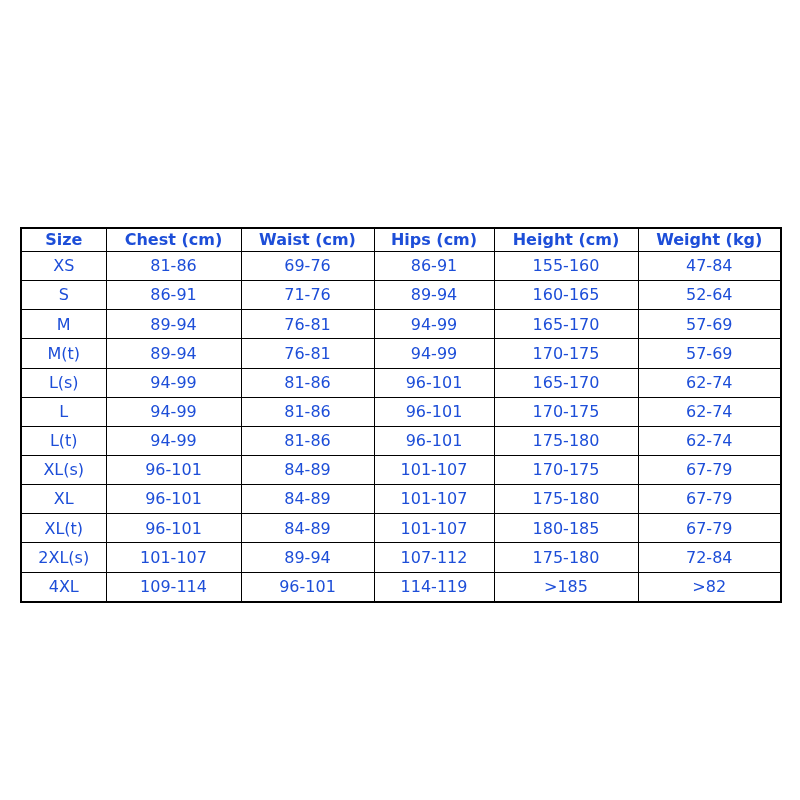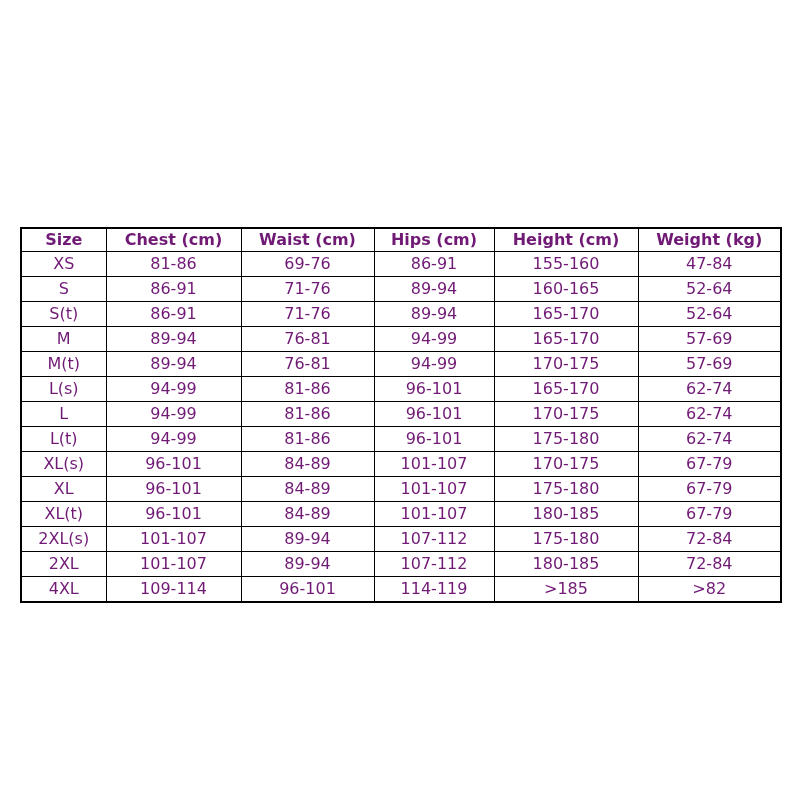--- a/index.html
+++ b/index.html
@@ -6,21 +6,21 @@
     margin: 0;
     padding: 0;
     background: #ffffff;
   }
   .page {
     position: relative;
     width: 800px;
     height: 800px;
     background: #ffffff;
     font-family: "DejaVu Sans", "Liberation Sans", sans-serif;
-    color: #701a75;
+    color: #1d4ed8;
     overflow: hidden;
     border-radius: 21px;
   }
   table.size-chart {
     position: absolute;
     left: 20px;
     top: 227px;
     width: 760px;
     height: 376px;
     border-collapse: collapse;
@@ -91,28 +91,20 @@
         </tr>
         <tr>
           <td>S</td>
           <td>86-91</td>
           <td>71-76</td>
           <td>89-94</td>
           <td>160-165</td>
           <td>52-64</td>
         </tr>
         <tr>
-          <td>S(t)</td>
-          <td>86-91</td>
-          <td>71-76</td>
-          <td>89-94</td>
-          <td>165-170</td>
-          <td>52-64</td>
-        </tr>
-        <tr>
           <td>M</td>
           <td>89-94</td>
           <td>76-81</td>
           <td>94-99</td>
           <td>165-170</td>
           <td>57-69</td>
         </tr>
         <tr>
           <td>M(t)</td>
           <td>89-94</td>
@@ -171,28 +163,20 @@
         </tr>
         <tr>
           <td>2XL(s)</td>
           <td>101-107</td>
           <td>89-94</td>
           <td>107-112</td>
           <td>175-180</td>
           <td>72-84</td>
         </tr>
         <tr>
-          <td>2XL</td>
-          <td>101-107</td>
-          <td>89-94</td>
-          <td>107-112</td>
-          <td>180-185</td>
-          <td>72-84</td>
-        </tr>
-        <tr>
           <td>4XL</td>
           <td>109-114</td>
           <td>96-101</td>
           <td>114-119</td>
           <td>&gt;185</td>
           <td>&gt;82</td>
         </tr>
       </tbody>
   </table>
 </div>

